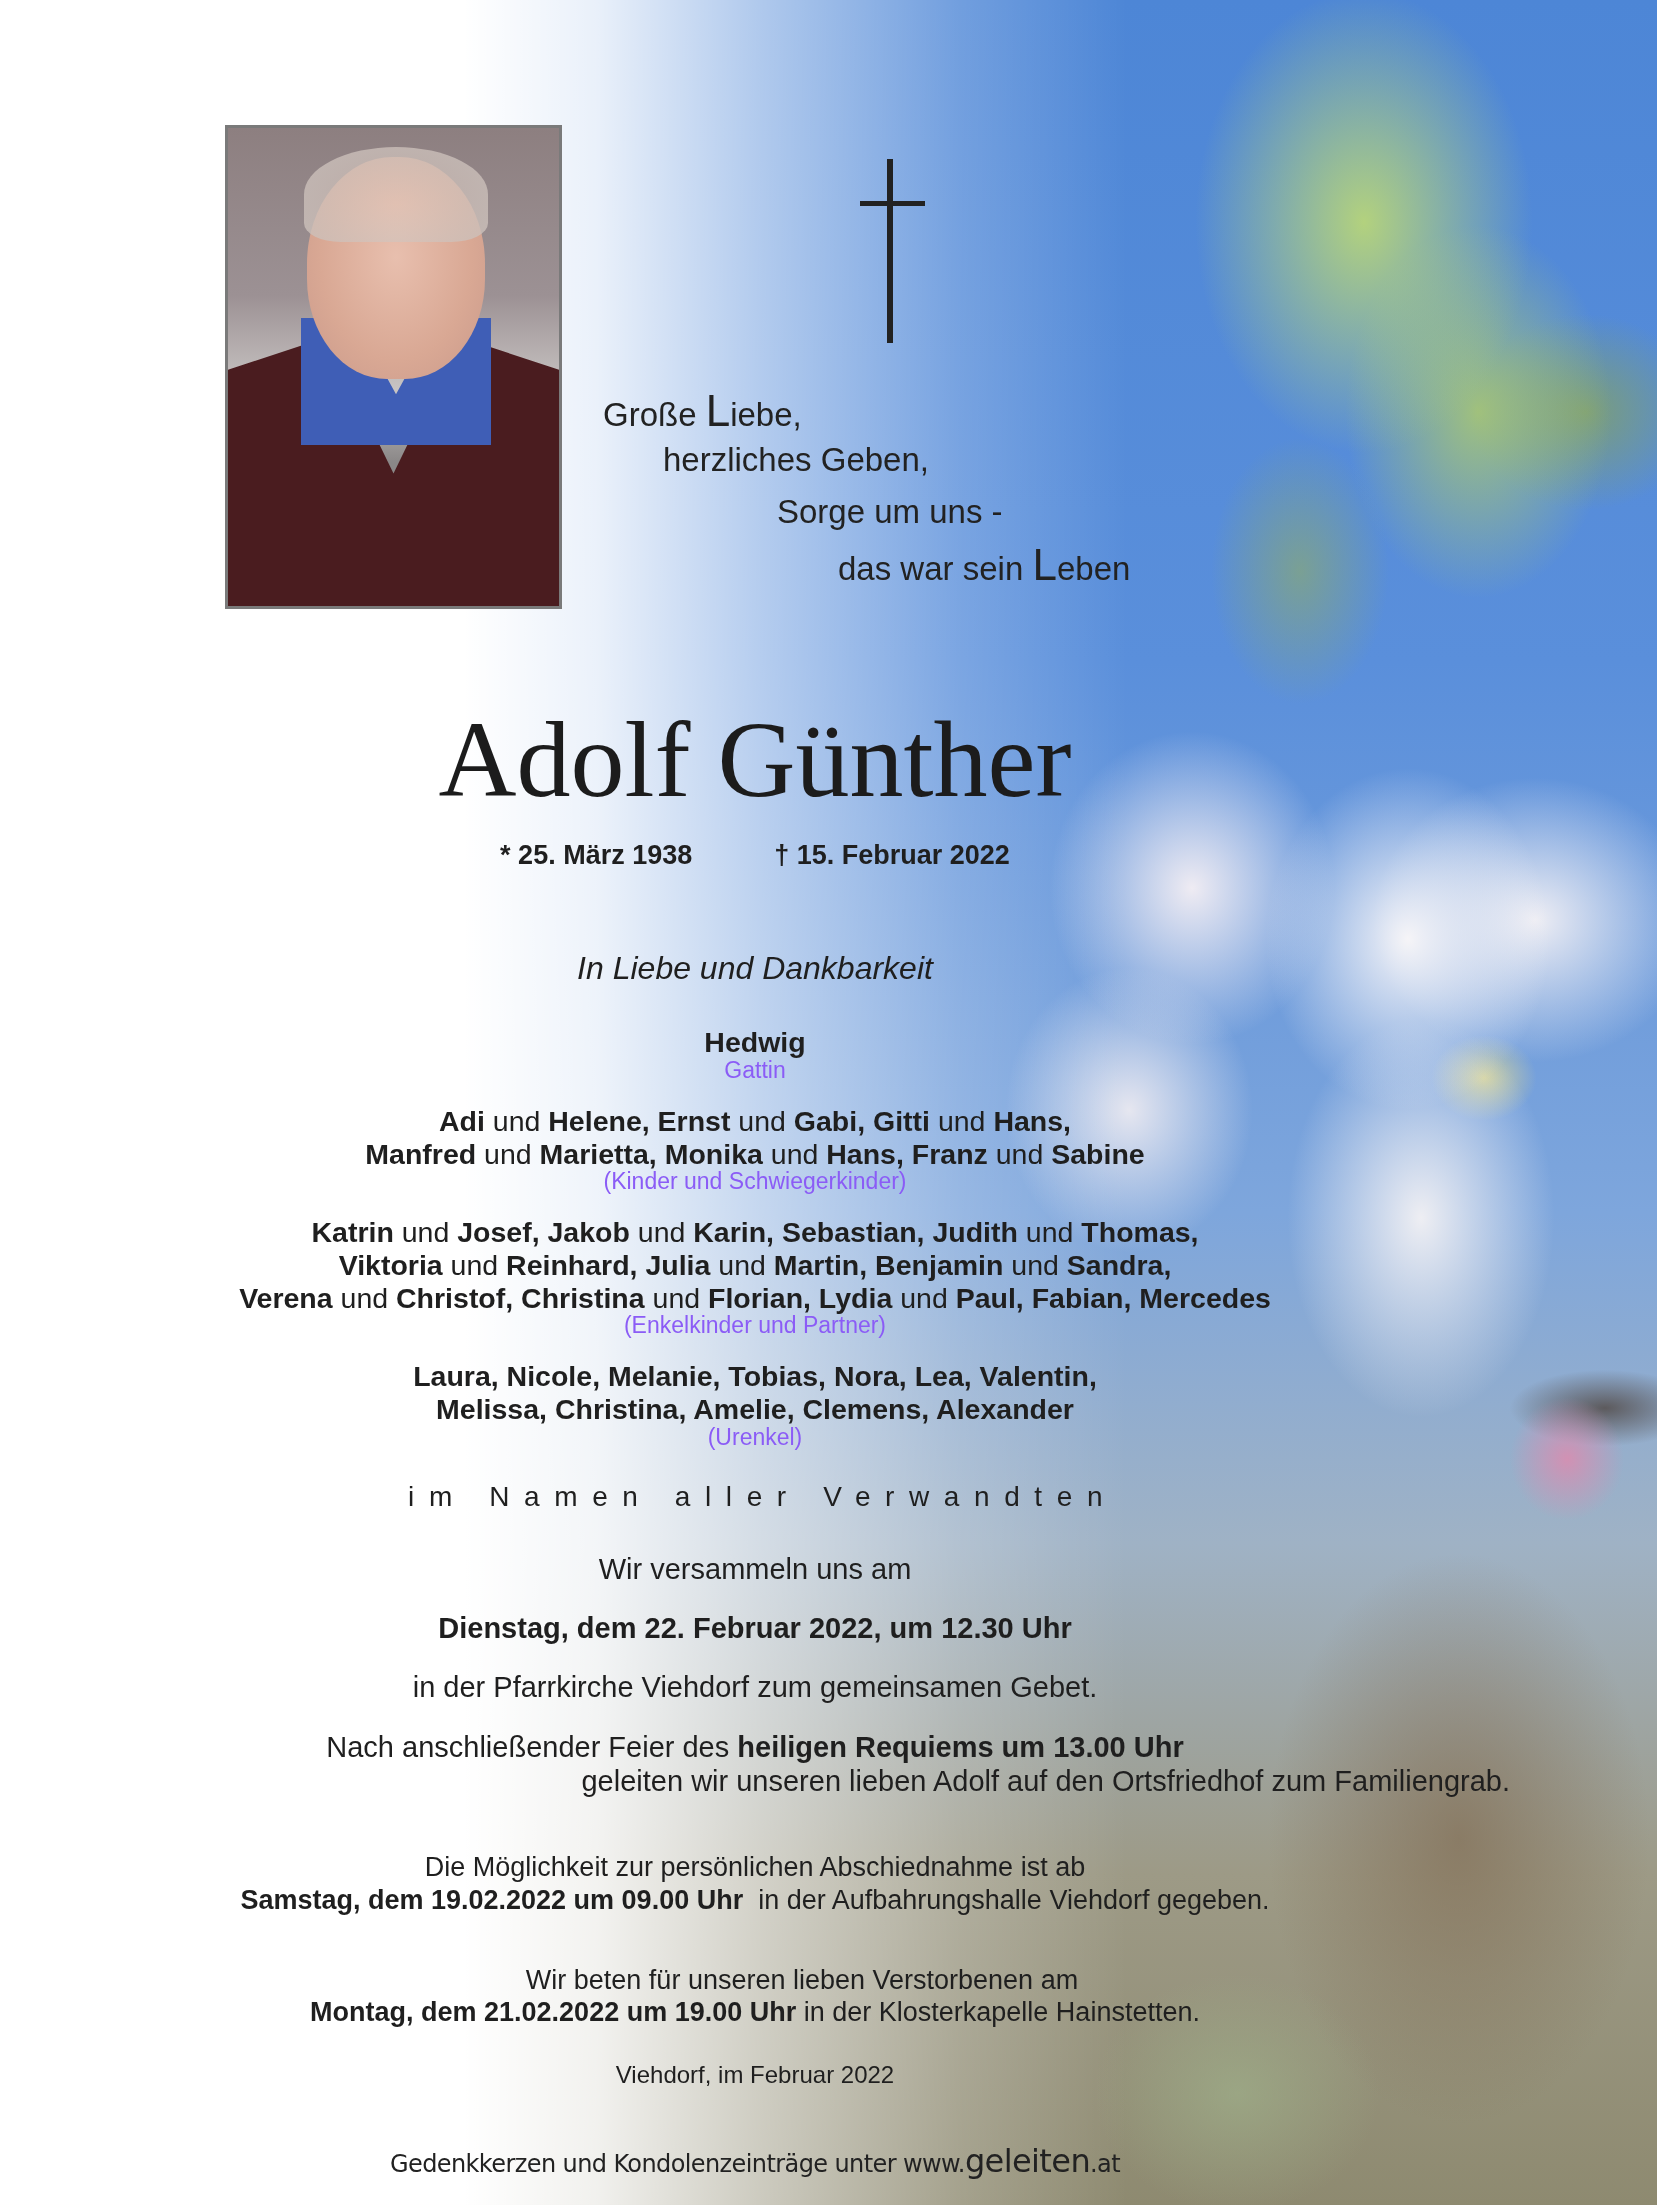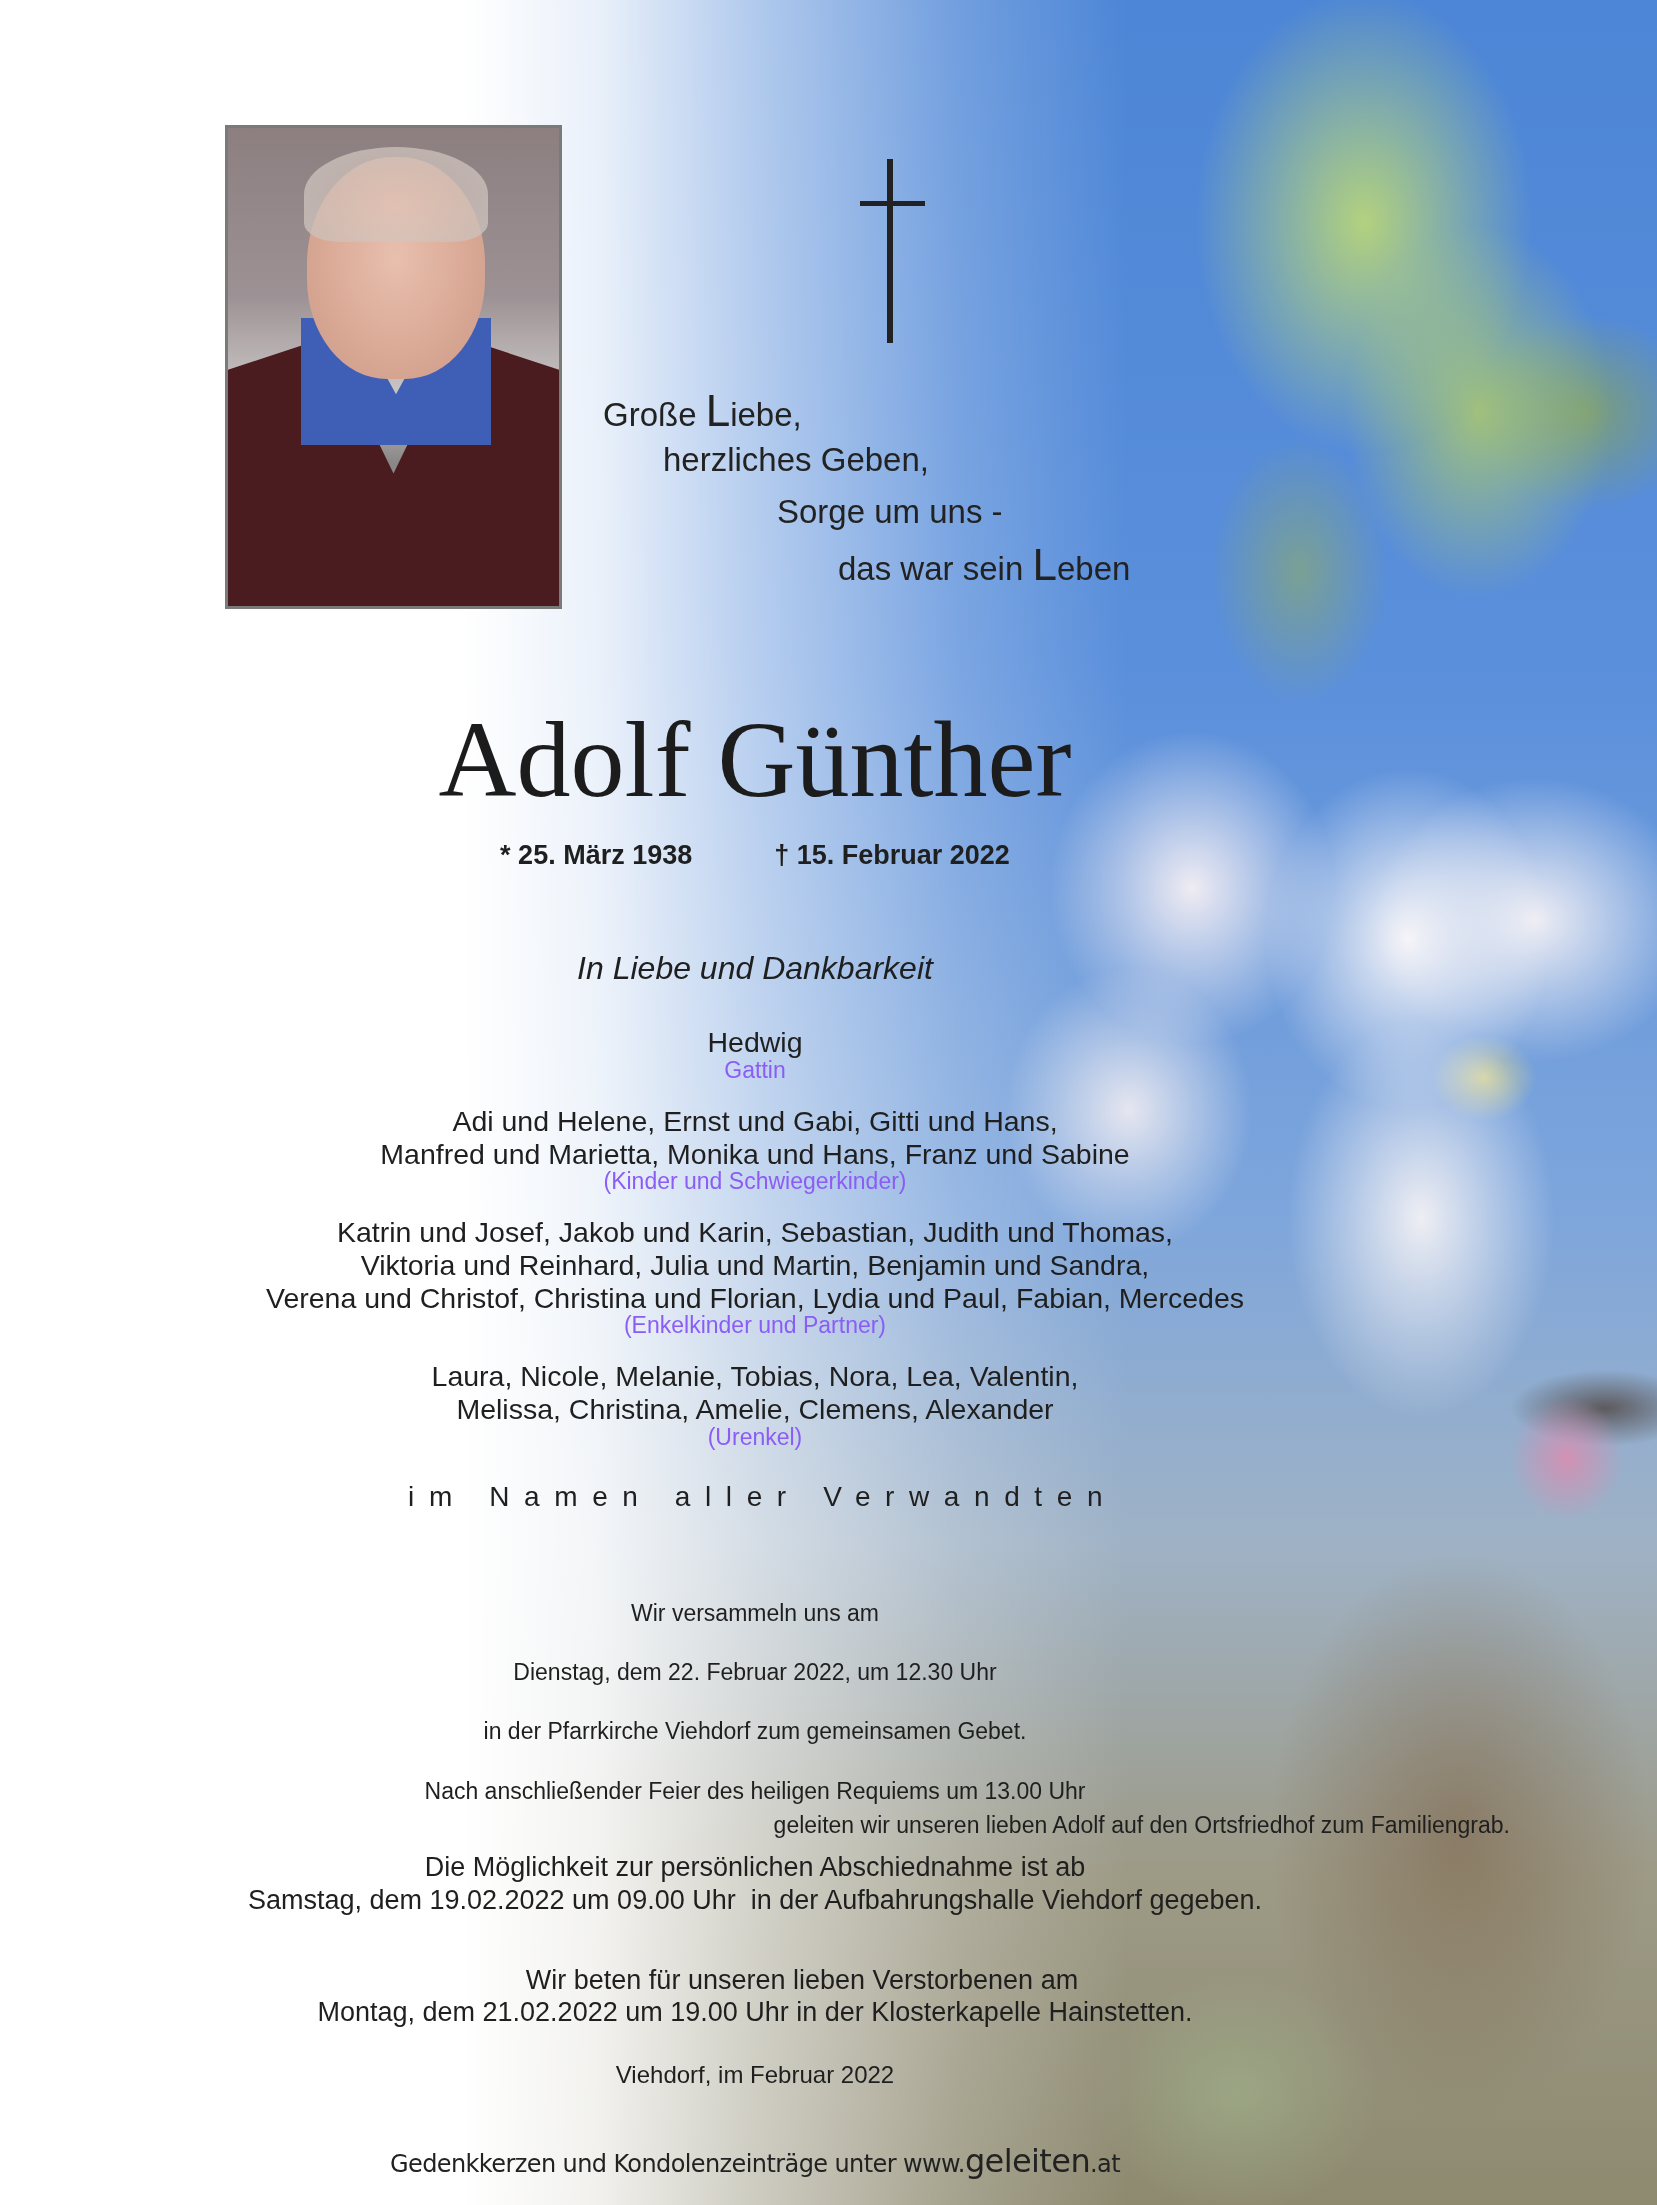--- a/index.html
+++ b/index.html
@@ -74,26 +74,26 @@
   .poem { position: absolute; left: 0; top: 0; font-size: 33px; color: #222; }
   .poem div { position: absolute; white-space: nowrap; }
   .poem .big { font-size: 44px; }
   
   .center { position: absolute; left: 0; width: 1510px; text-align: center; white-space: nowrap; }
   .name { font-family: Liberation Serif, serif; font-size: 108px; color: #1c1c1c; top: 698px; left: 0; width: 1510px; }
   .dates { top: 840px; font-size: 27px; font-weight: bold; }
   .dates span { display: inline-block; }
   .dates .gap { width: 82px; }
   .intro { top: 950px; font-size: 32px; font-style: italic; }
-  .b { font-weight: normal; text-align: center; }
+  .b { font-weight: bold; text-align: center; }
   .n { font-weight: normal; }
   .fam { font-size: 28.5px; line-height: 33px; }
   .sub { font-size: 23px; line-height: 21.6px; color: #8b5cf6; }
   .spaced { font-size: 28px; letter-spacing: 14.6px; }
-  .t46 { font-size: 23px; line-height: 34px; margin-top: 44px; }
+  .t46 { font-size: 29px; line-height: 34px; }
   .t42 { font-size: 27px; line-height: 33px; }
   .t38 { font-size: 24px; }
   .footer { top: 2142px; font-size: 24px; color: #222; font-family: "DejaVu Sans", sans-serif; letter-spacing: -0.6px; }
   .footer .brand { font-size: 32px; }
 </style>
 </head>
 <body>
 
 <div class="bg">
   <div class="bg-sky"></div>

